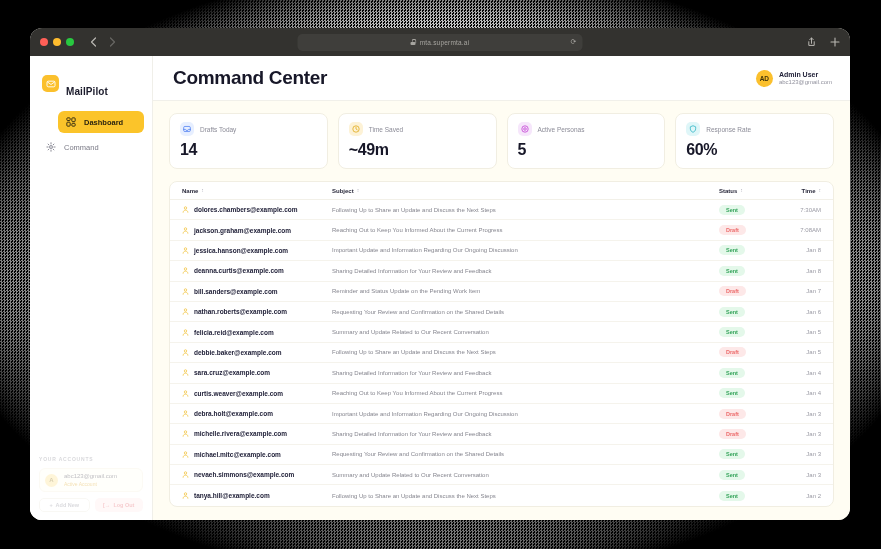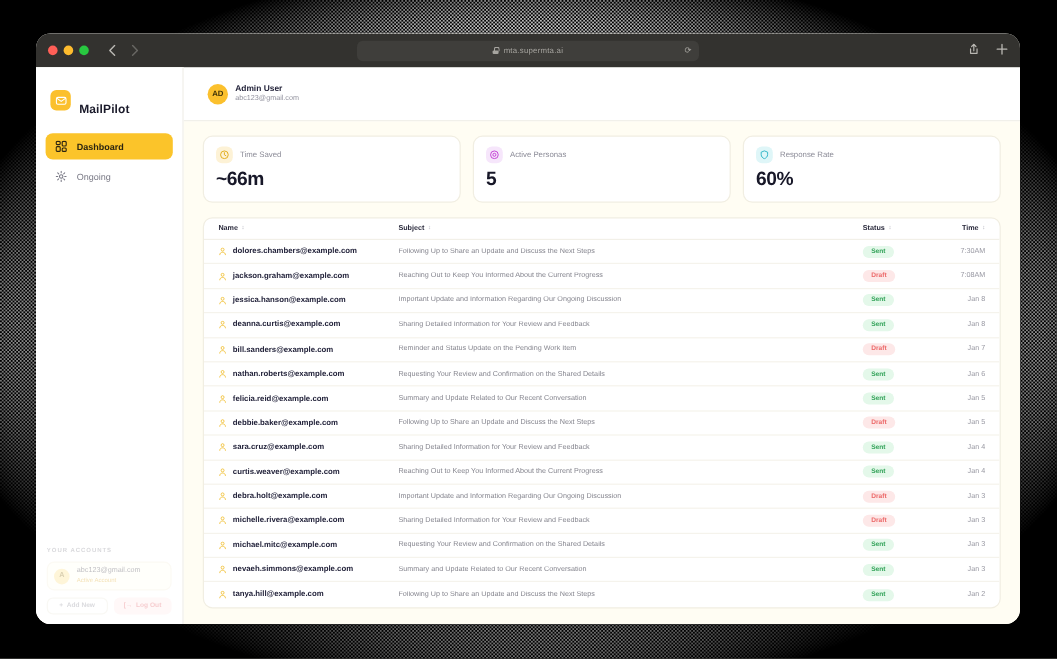--- a/index.html
+++ b/index.html
@@ -103,21 +103,21 @@
 
   #sidebar-nav { padding: 0 8px; display: flex; flex-direction: column; gap: 3px; }
   .nav-item {
     display: flex; align-items: center; gap: 8px;
     height: 22px; padding: 0 8px;
     border-radius: 6px;
     font-size: 7.5px; color: #7a7a86;
     cursor: pointer;
   }
   .nav-item .ni { width: 10px; height: 10px; flex: none; display:flex; align-items:center; justify-content:center; }
-  .nav-item.active { background: #fbc42a; color: #2b2410; font-weight: 700; }
+  .nav-item.active { background: #fbc42a; color: #2b2410; font-weight: 700; margin-left: 20px; }
 
   #accounts-block {
     position: absolute; left: 0; right: 0; bottom: 8px;
     padding: 0 9px;
     opacity: .33;
   }
   #accounts-title {
     font-size: 5px; font-weight: 700; letter-spacing: .8px;
     color: #8a8a94; margin-bottom: 6px;
   }
@@ -287,21 +287,21 @@
         </div>
 
 
         <div class="nav-item">
           <span class="ni">
             <svg width="10" height="10" viewBox="0 0 12 12" fill="none">
               <circle cx="6" cy="6" r="1.7" stroke="currentColor" stroke-width="1.05"></circle>
               <path d="M6 .9v1.4M6 9.7v1.4M1.1 6h1.4M9.5 6h1.4M2.5 2.5l1 1M8.5 8.5l1 1M9.5 2.5l-1 1M3.5 8.5l-1 1" stroke="currentColor" stroke-width="1.05" stroke-linecap="round"></path>
             </svg>
           </span>
-          <span>Ongoing</span>
+          <span>Command</span>
         </div>
 
       </nav>
 
       <div id="accounts-block">
         <div id="accounts-title">YOUR ACCOUNTS</div>
 
         <div id="account-card">
           <span id="account-avatar">A</span>
           <span>
@@ -320,46 +320,59 @@
             <span>Log Out</span>
           </div>
         </div>
       </div>
 
     </aside>
 
     <section id="main">
 
       <header id="topbar">
+        <h1 id="page-title">Command Center</h1>
         <div id="user-chip">
           <span id="user-avatar">AD</span>
           <span>
             <span id="user-name" style="display:block">Admin User</span>
             <span id="user-email" style="display:block">abc123@gmail.com</span>
           </span>
         </div>
       </header>
 
       <div id="content">
 
         <div id="stats-row">
 
+          <div class="stat-card">
+            <div class="stat-head">
+              <span class="stat-icon" style="background:#e7efff;color:#4f7ff0">
+                <svg width="8" height="8" viewBox="0 0 12 12" fill="none">
+                  <path d="M1 6.6h2.6L4.5 8h3l.9-1.4H11" stroke="currentColor" stroke-width="1.15" stroke-linecap="round" stroke-linejoin="round"></path>
+                  <rect x="1" y="2.2" width="10" height="7.6" rx="1.8" stroke="currentColor" stroke-width="1.15"></rect>
+                </svg>
+              </span>
+              <span class="stat-label">Drafts Today</span>
+            </div>
+            <div class="stat-value">14</div>
+          </div>
 
 
           <div class="stat-card">
             <div class="stat-head">
               <span class="stat-icon" style="background:#fdf2d6;color:#e0a913">
                 <svg width="8" height="8" viewBox="0 0 12 12" fill="none">
                   <circle cx="6" cy="6" r="4.8" stroke="currentColor" stroke-width="1.15"></circle>
                   <path d="M6 3.3V6l1.9 1.2" stroke="currentColor" stroke-width="1.15" stroke-linecap="round" stroke-linejoin="round"></path>
                 </svg>
               </span>
               <span class="stat-label">Time Saved</span>
             </div>
-            <div class="stat-value">~66m</div>
+            <div class="stat-value">~49m</div>
           </div>
 
           <div class="stat-card">
             <div class="stat-head">
               <span class="stat-icon" style="background:#f6e6fb;color:#c13ad3">
                 <svg width="8" height="8" viewBox="0 0 12 12" fill="none">
                   <circle cx="6" cy="6" r="4.8" stroke="currentColor" stroke-width="1.15"></circle>
                   <circle cx="6" cy="6" r="1.9" stroke="currentColor" stroke-width="1.15"></circle>
                 </svg>
               </span>

